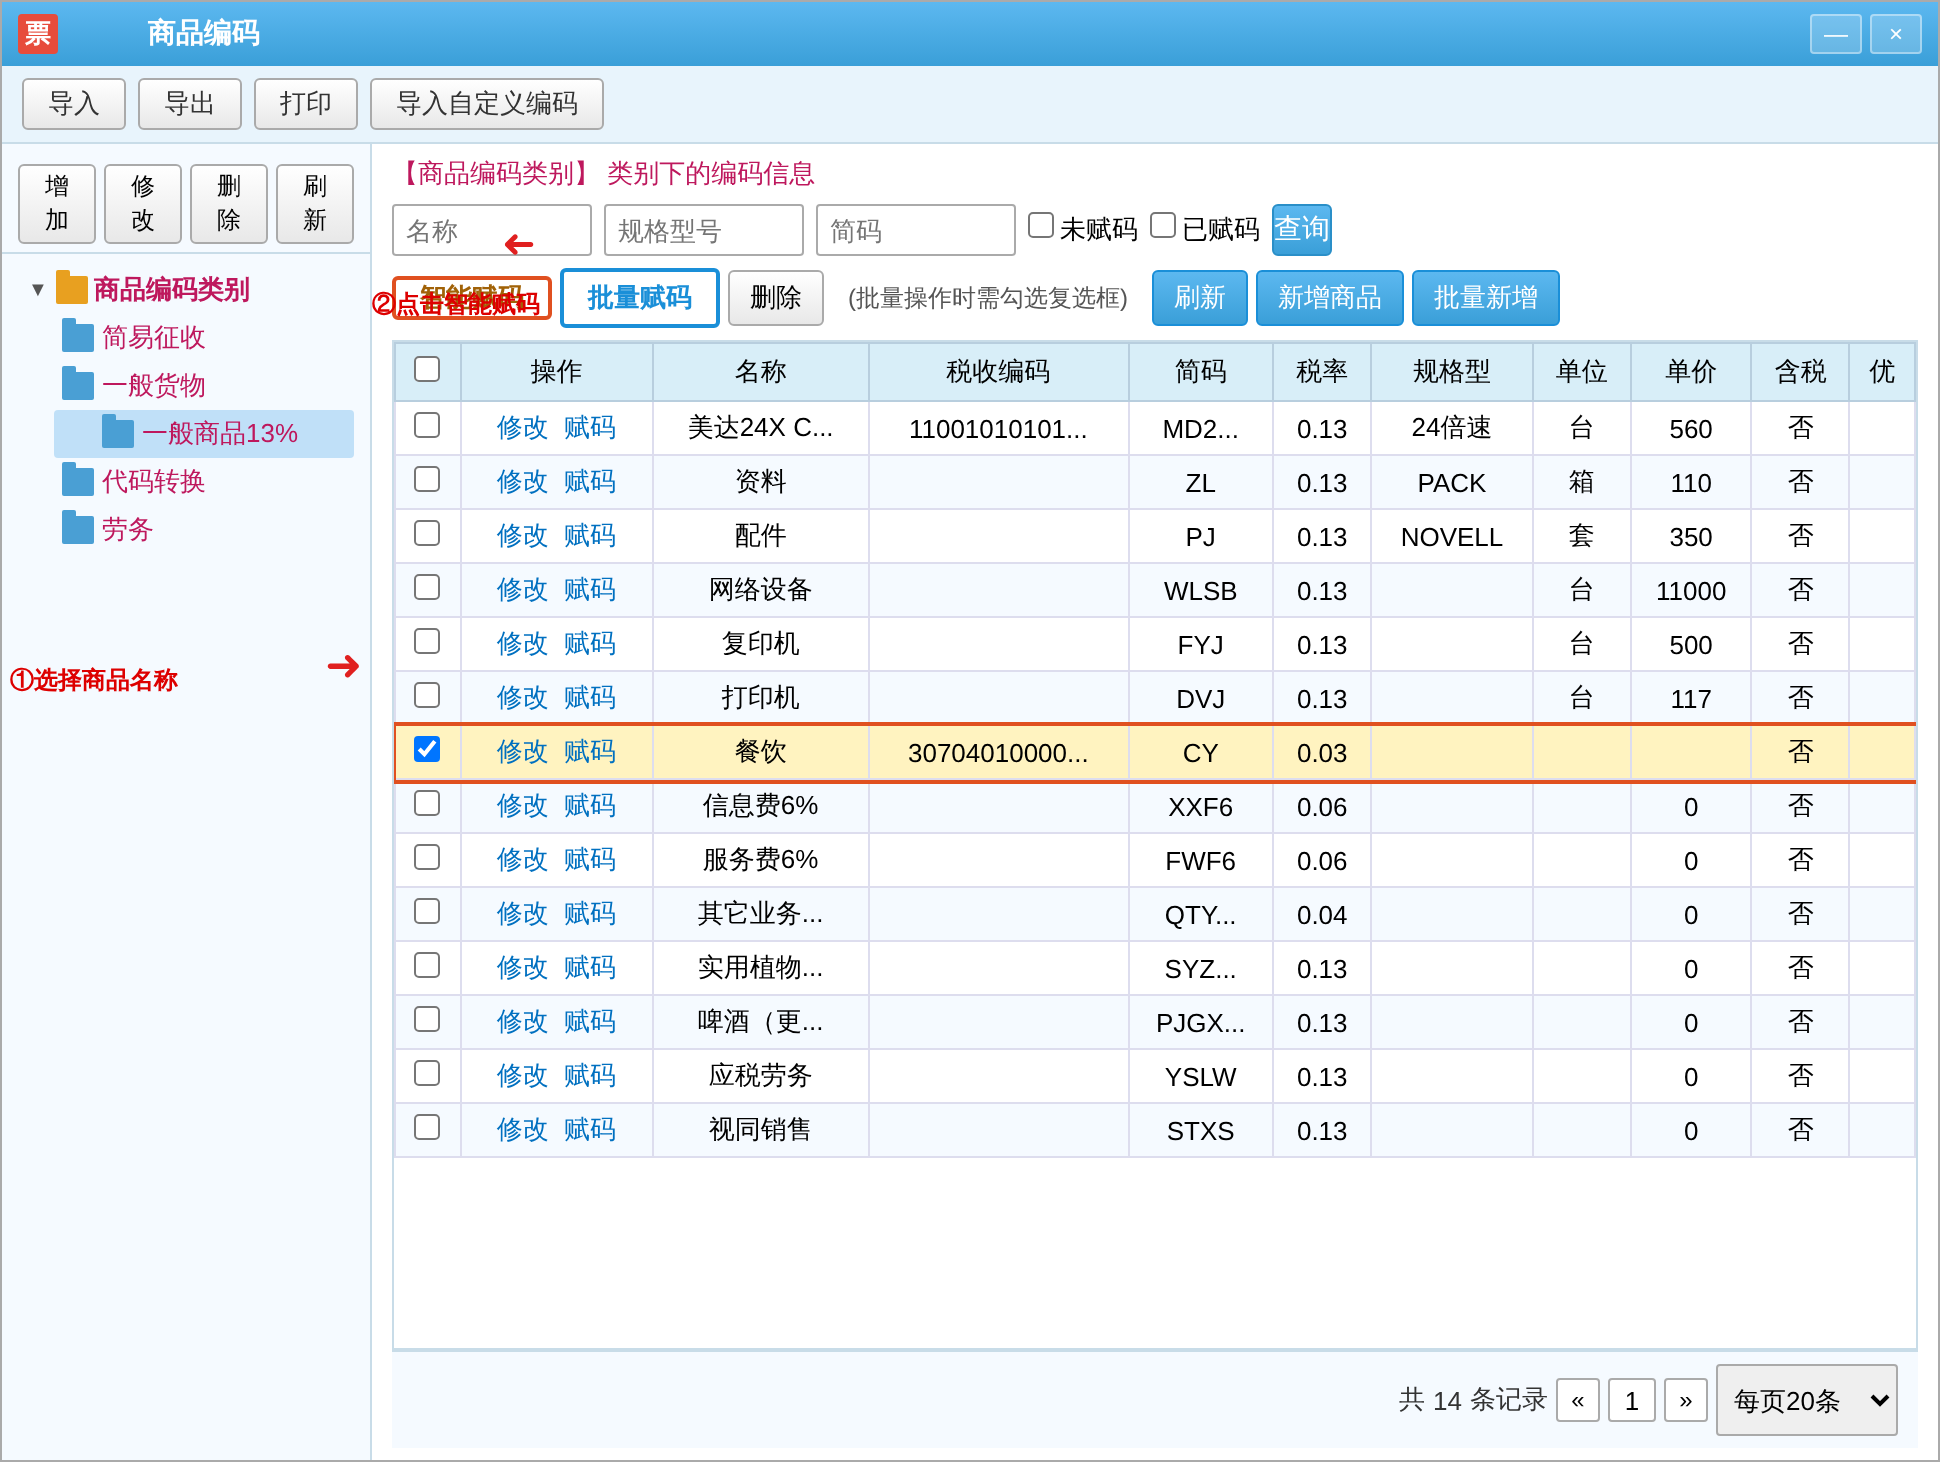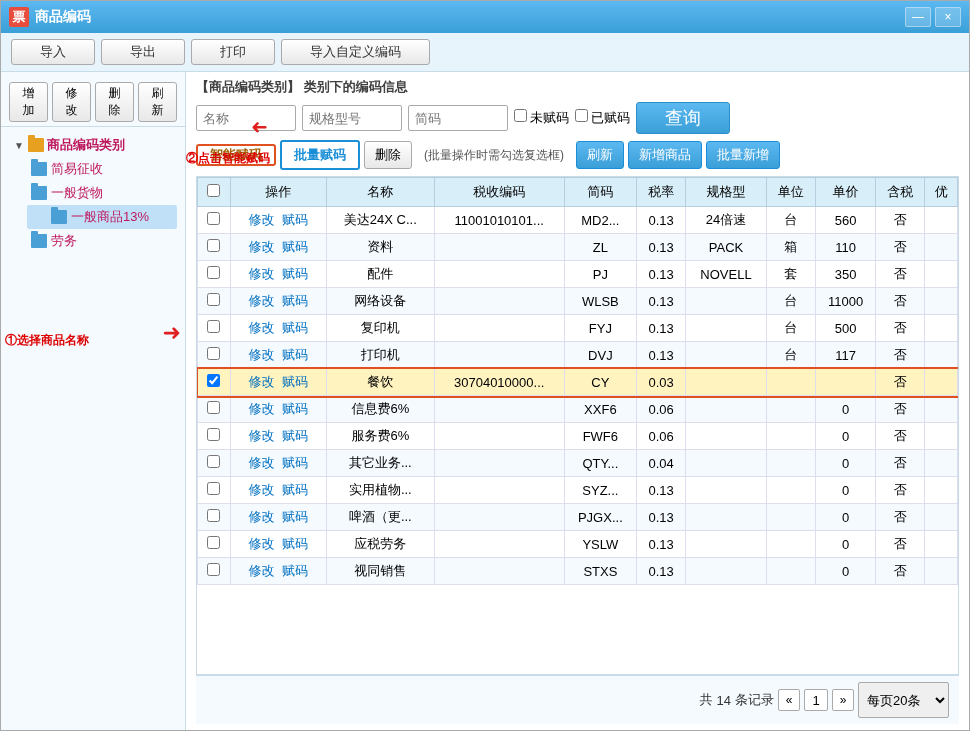--- a/index.html
+++ b/index.html
@@ -1,47 +1,47 @@
 <!DOCTYPE html>
 <html><head>
   <meta charset="utf-8">
   <style>
     * { box-sizing: border-box; margin: 0; padding: 0; font-family: 'Microsoft YaHei', SimSun, sans-serif; font-size: 13px; }
     body { background: #f0f0f0; width: 970px; height: 731px; overflow: hidden; }
     .window { width: 970px; height: 731px; background: #fff; border: 1px solid #aaa; display: flex; flex-direction: column; }
     .title-bar { background: linear-gradient(180deg, #5cb8f0 0%, #3a9fd8 100%); height: 32px; display: flex; align-items: center; justify-content: space-between; padding: 0 8px; color: #fff; }
     .title-bar-left { display: flex; align-items: center; gap: 6px; }
     .title-icon { width: 20px; height: 20px; background: #e74c3c; border-radius: 2px; display: flex; align-items: center; justify-content: center; font-size: 10px; color: #fff; font-weight: bold; }
-    .title-text { font-size: 14px; font-weight: bold; color: #fff; }
+    .title-text { font-size: 14px; font-weight: bold; color: #fff; margin-left: 39px; }
     .title-bar-right { display: flex; gap: 4px; }
     .win-btn { width: 26px; height: 20px; background: rgba(255,255,255,0.2); border: 1px solid rgba(255,255,255,0.4); border-radius: 2px; color: #fff; cursor: pointer; display: flex; align-items: center; justify-content: center; font-size: 12px; }
     .toolbar { background: #e8f4fc; padding: 6px 10px; display: flex; align-items: center; gap: 6px; border-bottom: 1px solid #c8dce8; }
-    .toolbar-btn { padding: 3px 28px; background: linear-gradient(180deg, #fff 0%, #e8e8e8 100%); border: 1px solid #aaa; border-radius: 3px; cursor: pointer; color: #333; font-size: 13px; }
+    .toolbar-btn { padding: 3px 12px; background: linear-gradient(180deg, #fff 0%, #e8e8e8 100%); border: 1px solid #aaa; border-radius: 3px; cursor: pointer; color: #333; font-size: 13px; }
     .content { display: flex; flex: 1; overflow: hidden; }
     .sidebar { width: 185px; background: #f5faff; border-right: 1px solid #c8dce8; padding: 6px 0; overflow-y: auto; }
     .sidebar-toolbar { padding: 4px 8px; display: flex; gap: 4px; border-bottom: 1px solid #c8dce8; margin-bottom: 4px; }
     .sidebar-btn { padding: 2px 8px; background: linear-gradient(180deg, #fff 0%, #e8e8e8 100%); border: 1px solid #aaa; border-radius: 3px; cursor: pointer; font-size: 12px; }
     .tree-root { padding: 2px 8px; }
     .tree-item { display: flex; align-items: center; gap: 4px; padding: 3px 4px; cursor: pointer; border-radius: 2px; }
     .tree-item.selected { background: #c0e0f8; padding-left: 24px; }
     .tree-folder-icon { width: 16px; height: 14px; background: #4a9fd4; border-radius: 1px; display: inline-block; position: relative; }
     .tree-folder-icon::before { content: ''; position: absolute; top: -3px; left: 0; width: 7px; height: 4px; background: #4a9fd4; border-radius: 1px 1px 0 0; }
     .tree-chevron { width: 12px; height: 12px; display: inline-flex; align-items: center; justify-content: center; color: #555; font-size: 10px; }
     .tree-children { padding-left: 18px; }
     .tree-label { font-size: 13px; color: #be185d; }
     .tree-root-item { display: flex; align-items: center; gap: 3px; padding: 3px 4px; border-radius: 2px; font-size: 13px; color: #0070c0; font-weight: bold; cursor: pointer; }
     .tree-root-item .tree-folder-icon { background: #e8a020; }
     .tree-root-item .tree-folder-icon::before { background: #e8a020; }
     .main-panel { flex: 1; display: flex; flex-direction: column; padding: 6px 10px; overflow: hidden; }
     .panel-title { font-size: 13px; color: #333; margin-bottom: 6px; }
-    .panel-title span { font-weight: bold; color: #404040; }
+    .panel-title span { font-weight: normal; color: #be185d; }
     .search-bar { display: flex; align-items: center; gap: 6px; margin-bottom: 6px; }
     .search-input { height: 26px; border: 1px solid #aaa; border-radius: 2px; padding: 0 6px; font-size: 13px; width: 100px; }
     .checkbox-label { display: flex; align-items: flex-start; gap: 3px; font-size: 13px; }
-    .query-btn { padding: 3px 28px; background: linear-gradient(180deg, #5cb8f0 0%, #3a9fd8 100%); border: 1px solid #2a8fc8; border-radius: 3px; color: #fff; cursor: pointer; font-size: 18px; }
+    .query-btn { padding: 3px 0; background: linear-gradient(180deg, #5cb8f0 0%, #3a9fd8 100%); border: 1px solid #2a8fc8; border-radius: 3px; color: #fff; cursor: pointer; font-size: 14px; }
     .action-bar { display: flex; align-items: center; gap: 4px; margin-bottom: 6px; }
     .action-btn { padding: 4px 12px; border: 2px solid #1a8fd8; border-radius: 3px; background: #fff; color: #1a8fd8; cursor: pointer; font-size: 13px; font-weight: bold; }
     .hint-text { font-size: 12px; color: #555; padding: 0 8px; }
     .action-btn-plain { padding: 4px 10px; border: 1px solid #aaa; border-radius: 3px; background: linear-gradient(180deg, #fff 0%, #e8e8e8 100%); cursor: pointer; font-size: 13px; }
     .table-wrap { flex: 1; overflow: auto; border: 1px solid #c8dce8; }
     table { width: 100%; border-collapse: collapse; }
     th { background: #d8eef8; border: 1px solid #b8cede; padding: 5px 6px; font-size: 13px; font-weight: normal; text-align: center; white-space: nowrap; position: sticky; top: 0; z-index: 1; }
     td { border: 1px solid #dde; padding: 4px 6px; font-size: 13px; text-align: center; white-space: nowrap; }
     tr:nth-child(even) td { background: #f5faff; }
     tr:nth-child(odd) td { background: #fff; }
@@ -103,20 +103,24 @@
           <div class="tree-item">
             <span class="tree-folder-icon"></span>
             <span class="tree-label">一般货物</span>
           </div>
           <div class="tree-item selected">
             <span class="tree-folder-icon"></span>
             <span class="tree-label">一般商品13%</span>
           </div>
           <div class="tree-item">
             <span class="tree-folder-icon"></span>
+            <span class="tree-label">代码转换</span>
+          </div>
+          <div class="tree-item">
+            <span class="tree-folder-icon"></span>
             <span class="tree-label">劳务</span>
           </div>
         </div>
       </div>
 
       <div style="position:absolute; left: 4px; top: 260px; color: #d00; font-weight: bold; font-size: 12px; z-index:20; white-space:nowrap;">①选择商品名称</div>
 
       <div style="position:absolute; right: 4px; top: 248px; color: #e02020; font-size: 22px; z-index:20;">➜</div>
     </div>
 

